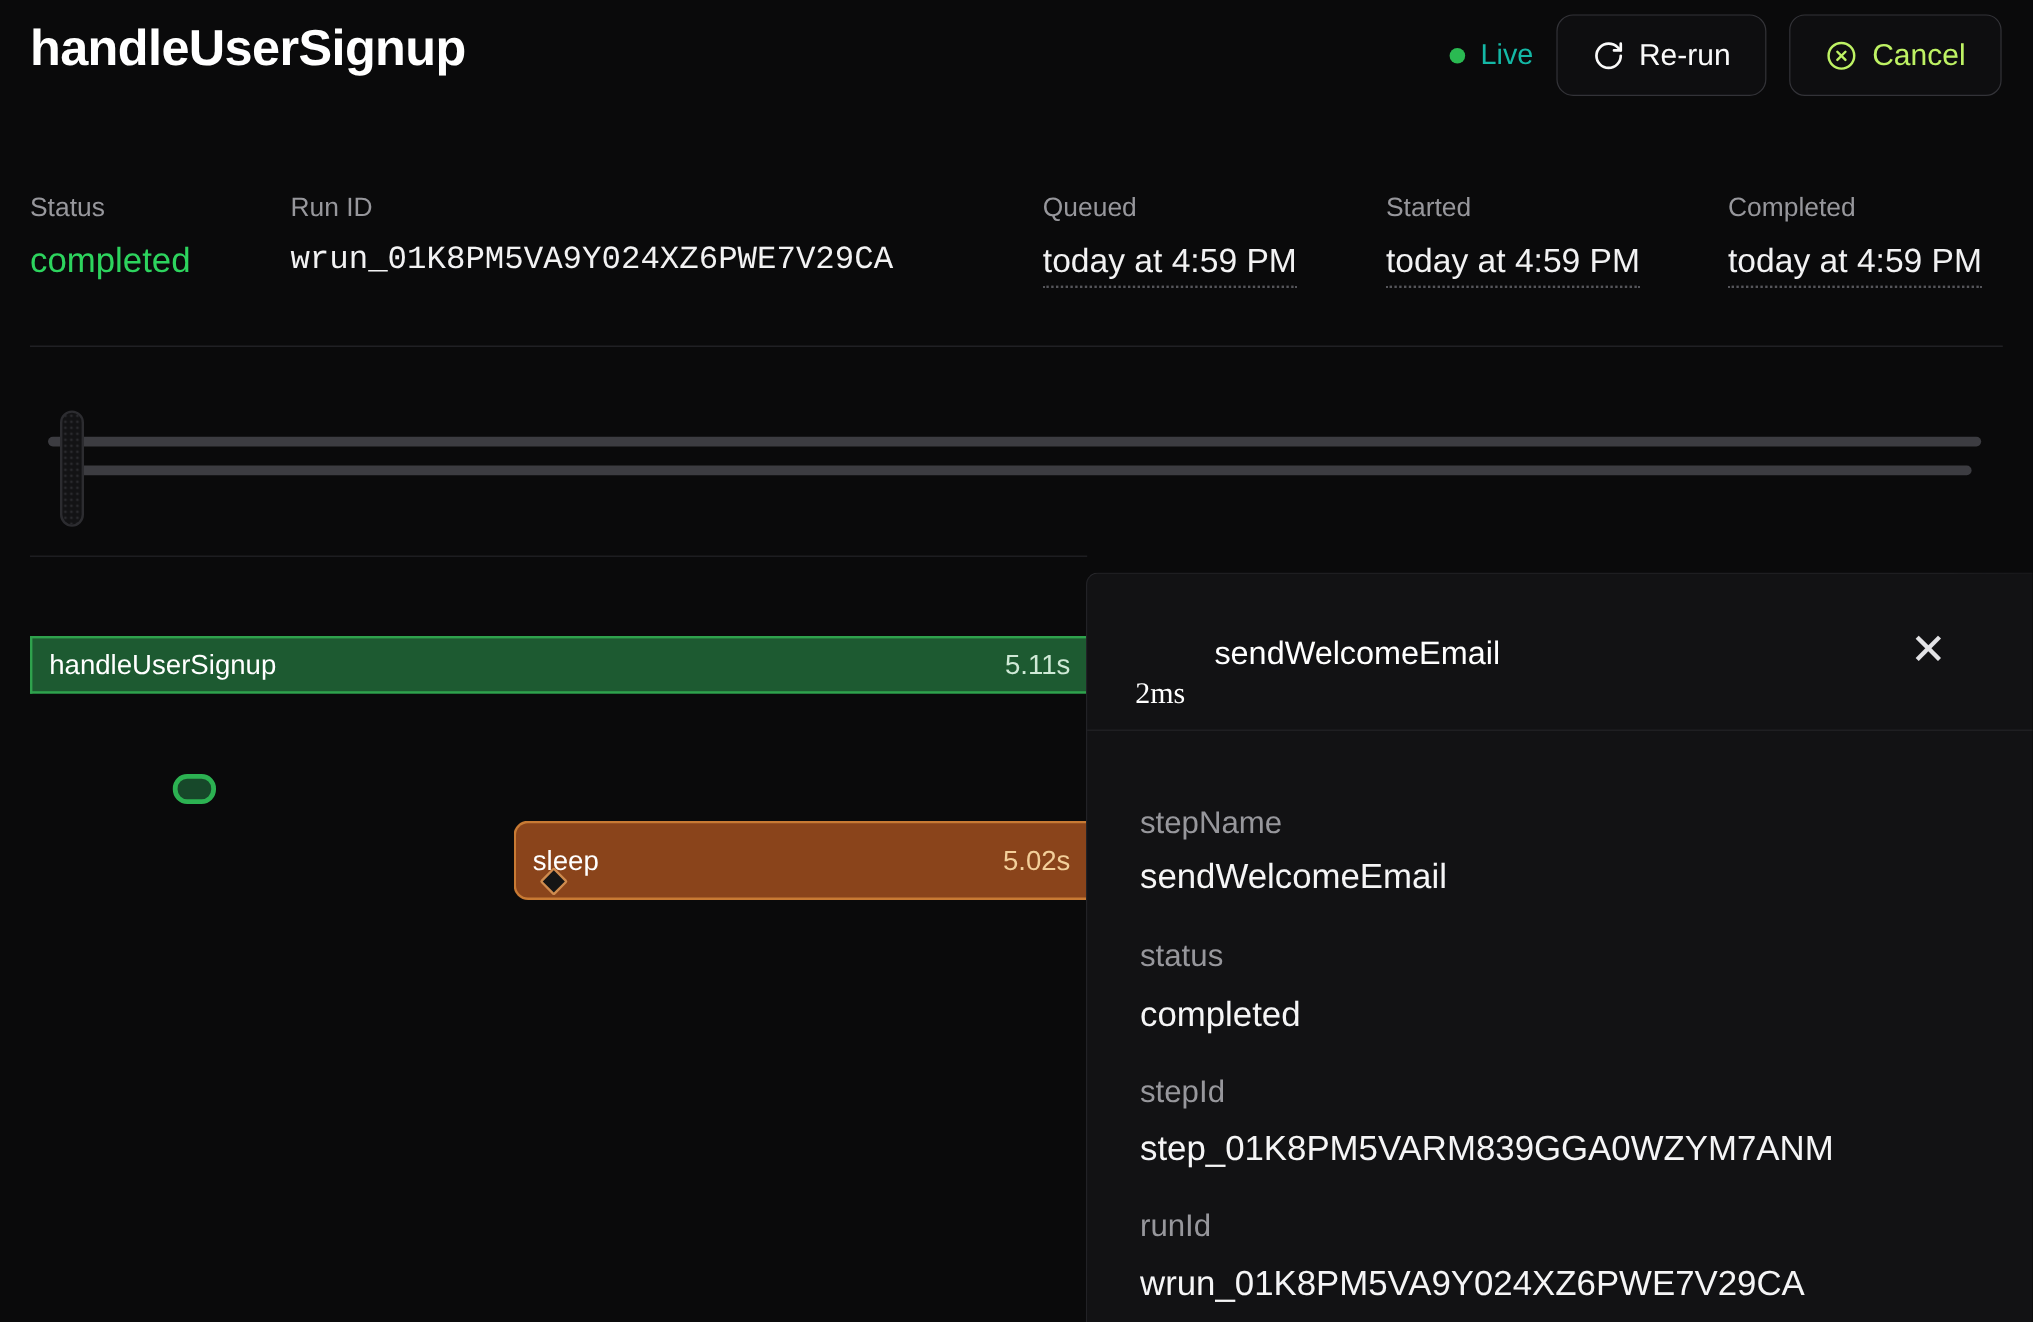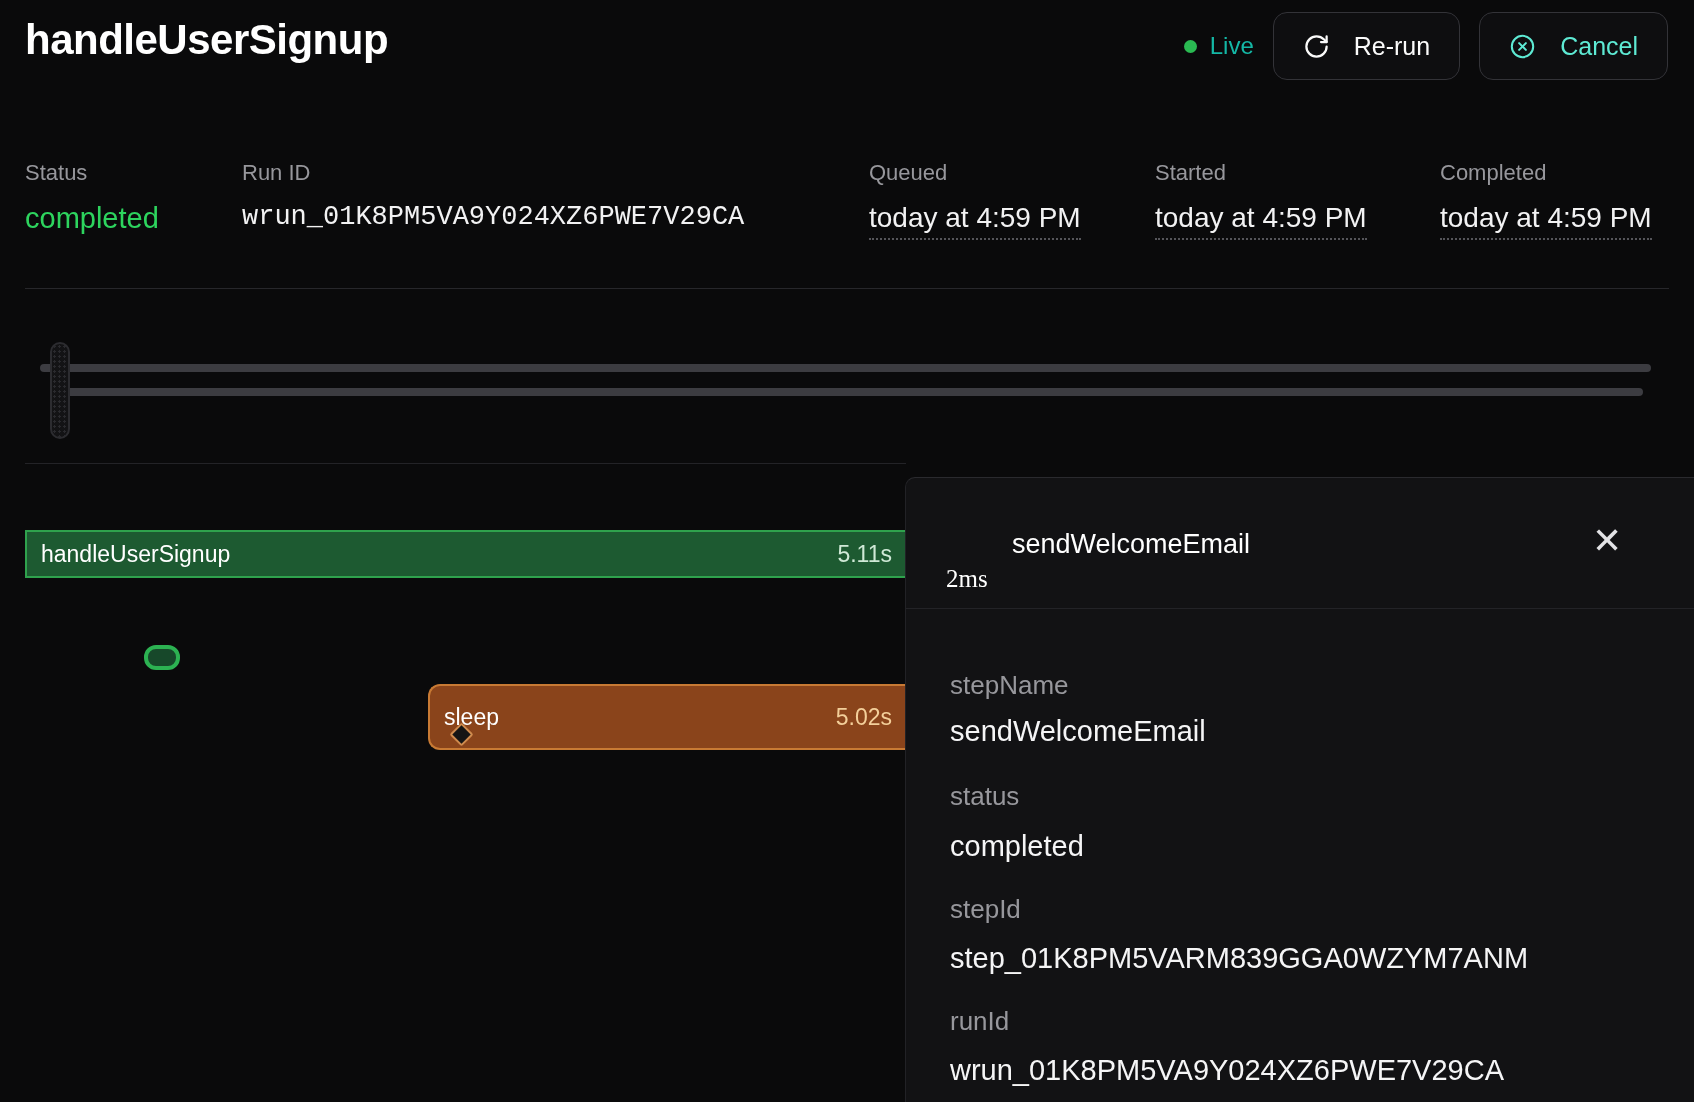--- a/index.html
+++ b/index.html
@@ -5,25 +5,25 @@
   html,body{margin:0;padding:0;background:#0a0a0b;}
   .app{position:relative;width:1694px;height:1102px;background:#0a0a0b;overflow:hidden;
        font-family:"Liberation Sans","DejaVu Sans",sans-serif;color:#f2f2f3;}
 
   
   .page-title{position:absolute;left:25px;top:16px;margin:0;font-size:42px;font-weight:700;
               letter-spacing:-0.5px;color:#ffffff;}
   .top-actions{position:absolute;top:12px;right:26px;height:68px;display:flex;align-items:center;gap:19px;}
   .live{display:flex;align-items:center;gap:13px;font-size:24px;color:#14b8a6;}
   .live-dot{width:13px;height:13px;border-radius:50%;background:#2aba52;}
-  .btn{display:flex;align-items:center;gap:24px;height:68px;padding:0 29px;background:#0e0e10;
+  .btn{display:flex;align-items:center;gap:12px;height:68px;padding:0 29px;background:#0e0e10;
        border:1px solid #333338;border-radius:14px;font-size:25px;color:#fafafa;cursor:pointer;
        font-family:inherit;}
   .btn svg{width:27px;height:27px;flex:0 0 auto;}
-  .btn.cancel{color:#5eead4;}
+  .btn.cancel{color:#bef264;border-radius:13px;}
 
   
   .meta-field{position:absolute;top:160px;}
   .meta-label{font-size:22px;color:#97979c;margin-bottom:16px;}
   .meta-value{font-size:28px;color:#f2f2f3;white-space:nowrap;}
   .meta-value.status{color:#2dd45e;font-size:29px;}
   .meta-value.mono{font-family:"Liberation Mono","DejaVu Sans Mono",monospace;font-size:27px;}
   .meta-value.time{display:inline-block;border-bottom:2px dotted #55555a;padding-bottom:4px;}
   .mf0{left:25px;}.mf1{left:242px;}.mf2{left:869px;}.mf3{left:1155px;}.mf4{left:1440px;}
 

